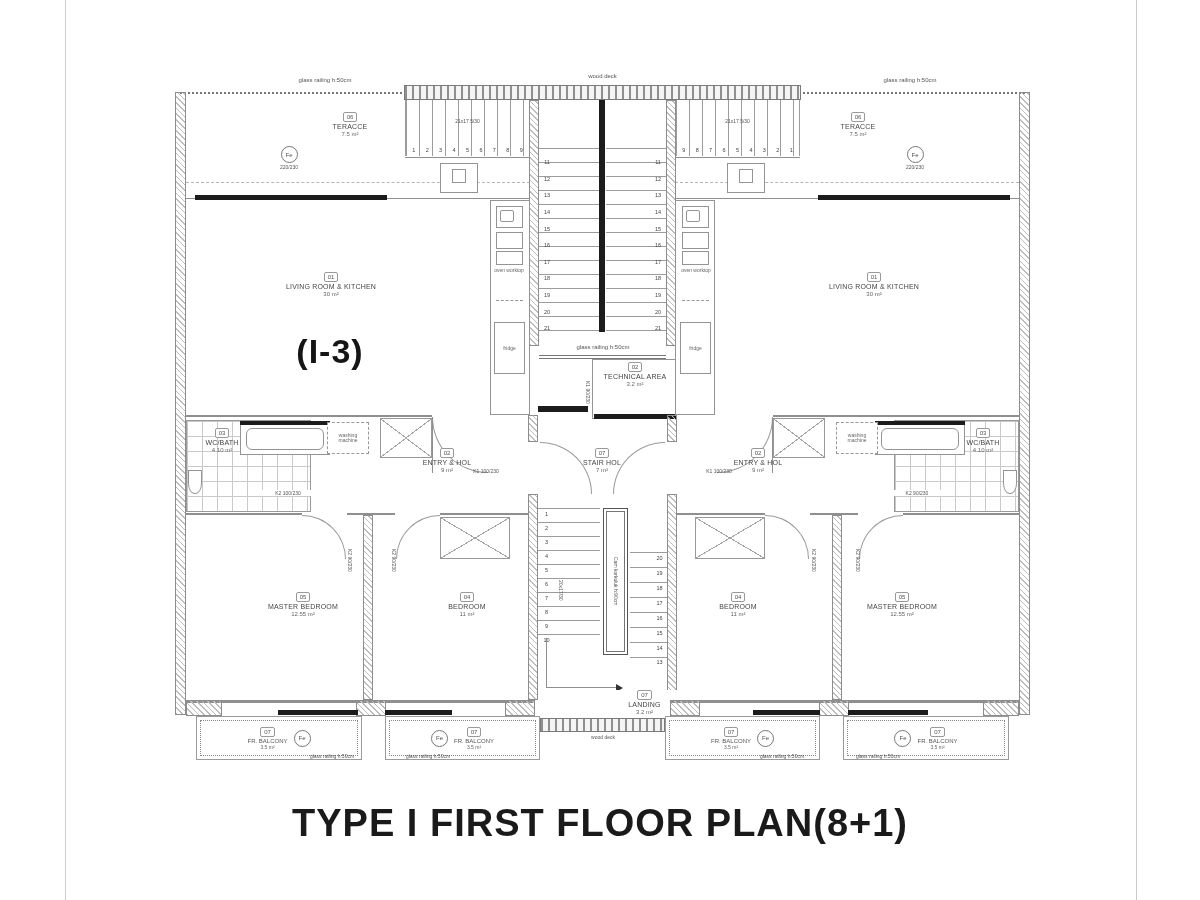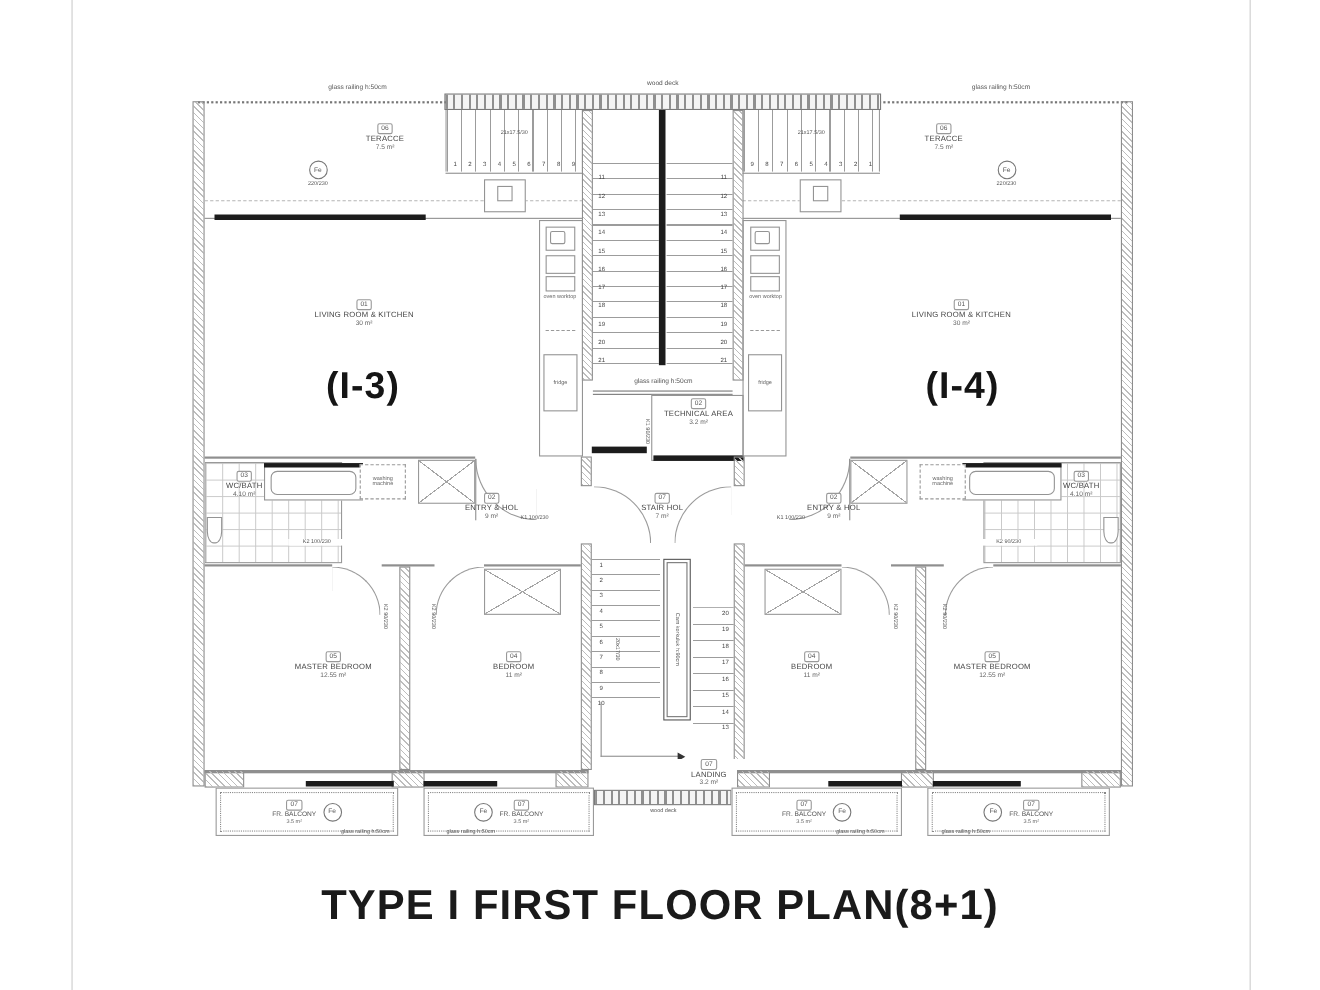--- a/index.html
+++ b/index.html
@@ -196,21 +196,20 @@
     <span class="rno">01</span>
     <span class="rname">LIVING ROOM &amp; KITCHEN</span>
     <span class="rarea">30 m²</span>
   </div>
   <div class="a unit" style="left:270px;top:332px;width:120px">(I-3)</div>
   <div class="a rlabel" style="left:824px;top:272px;width:100px">
     <span class="rno">01</span>
     <span class="rname">LIVING ROOM &amp; KITCHEN</span>
     <span class="rarea">30 m²</span>
   </div>
-  <div class="a unit" style="left:815px;top:332px;width:120px">(I-4)</div>
 
   <div class="a ln" style="left:186px;top:415px;width:246px;height:2px"></div>
   <div class="a arc arc-bl" style="left:432px;top:417px;width:56px;height:56px"></div>
   <div class="a ln" style="left:432px;top:417px;width:1px;height:56px"></div>
   <div class="a ln" style="left:773px;top:415px;width:246px;height:2px"></div>
   <div class="a arc arc-br" style="left:717px;top:417px;width:56px;height:56px"></div>
   <div class="a ln" style="left:772px;top:417px;width:1px;height:56px"></div>
 
   <div class="a tiles" style="left:186px;top:420px;width:125px;height:92px"></div>
   <div class="a box" style="left:240px;top:421px;width:90px;height:34px"></div>

